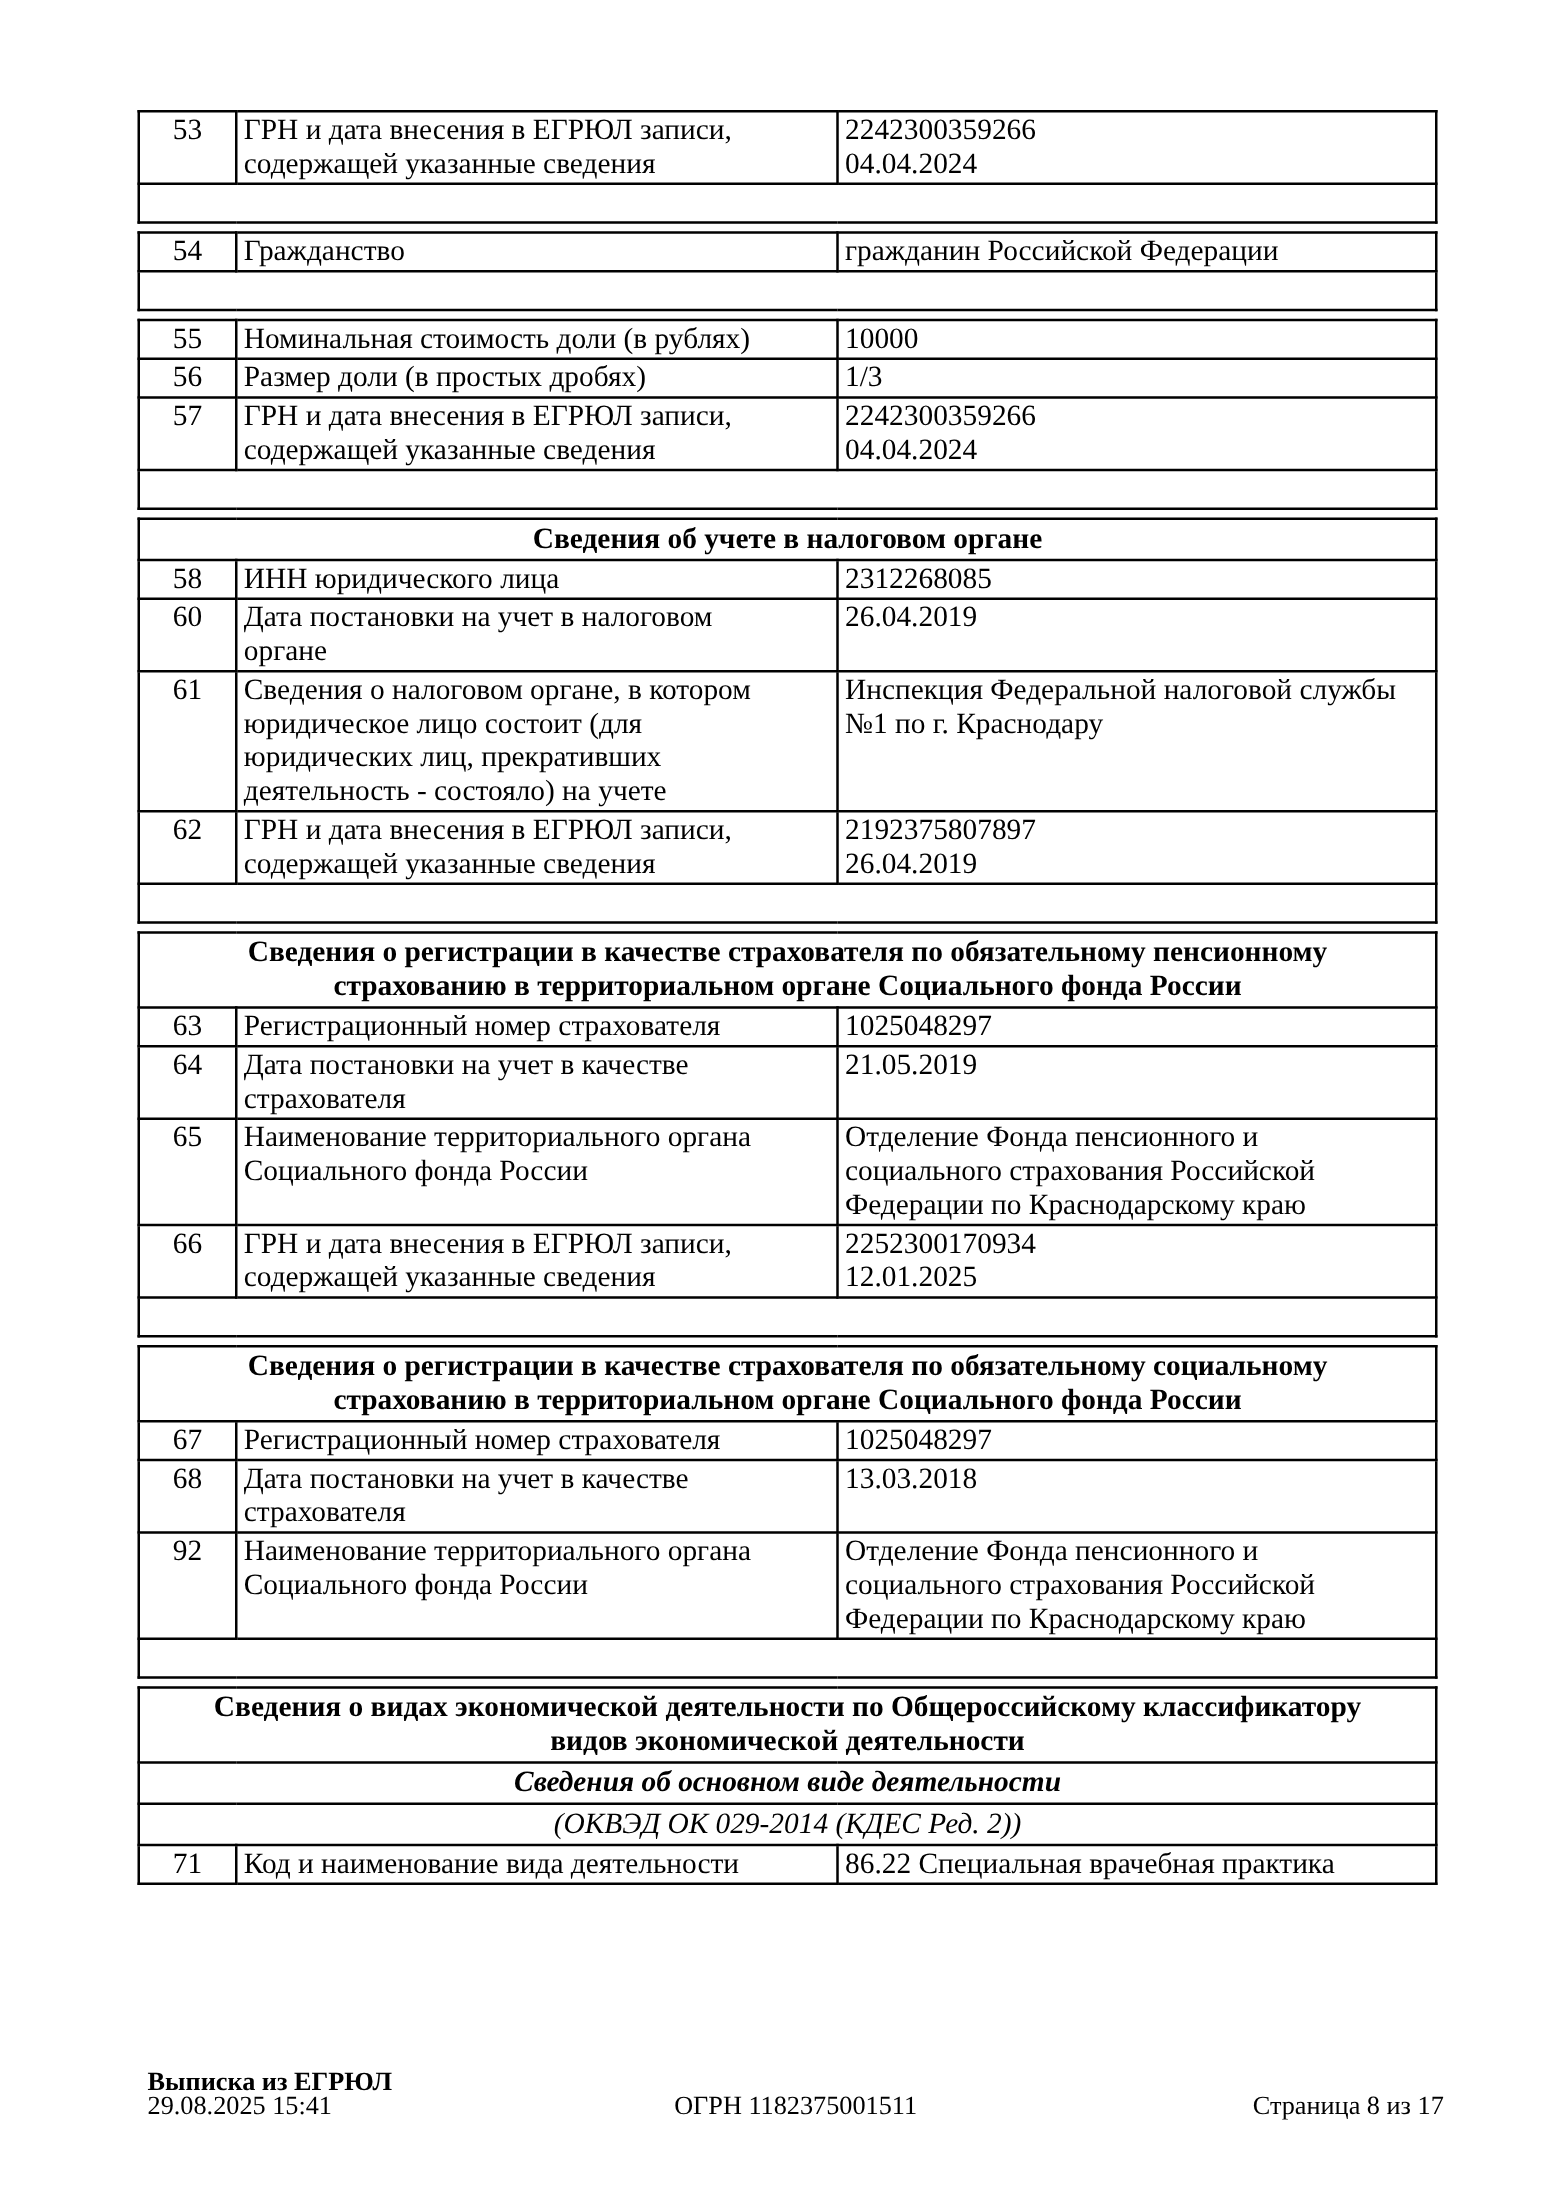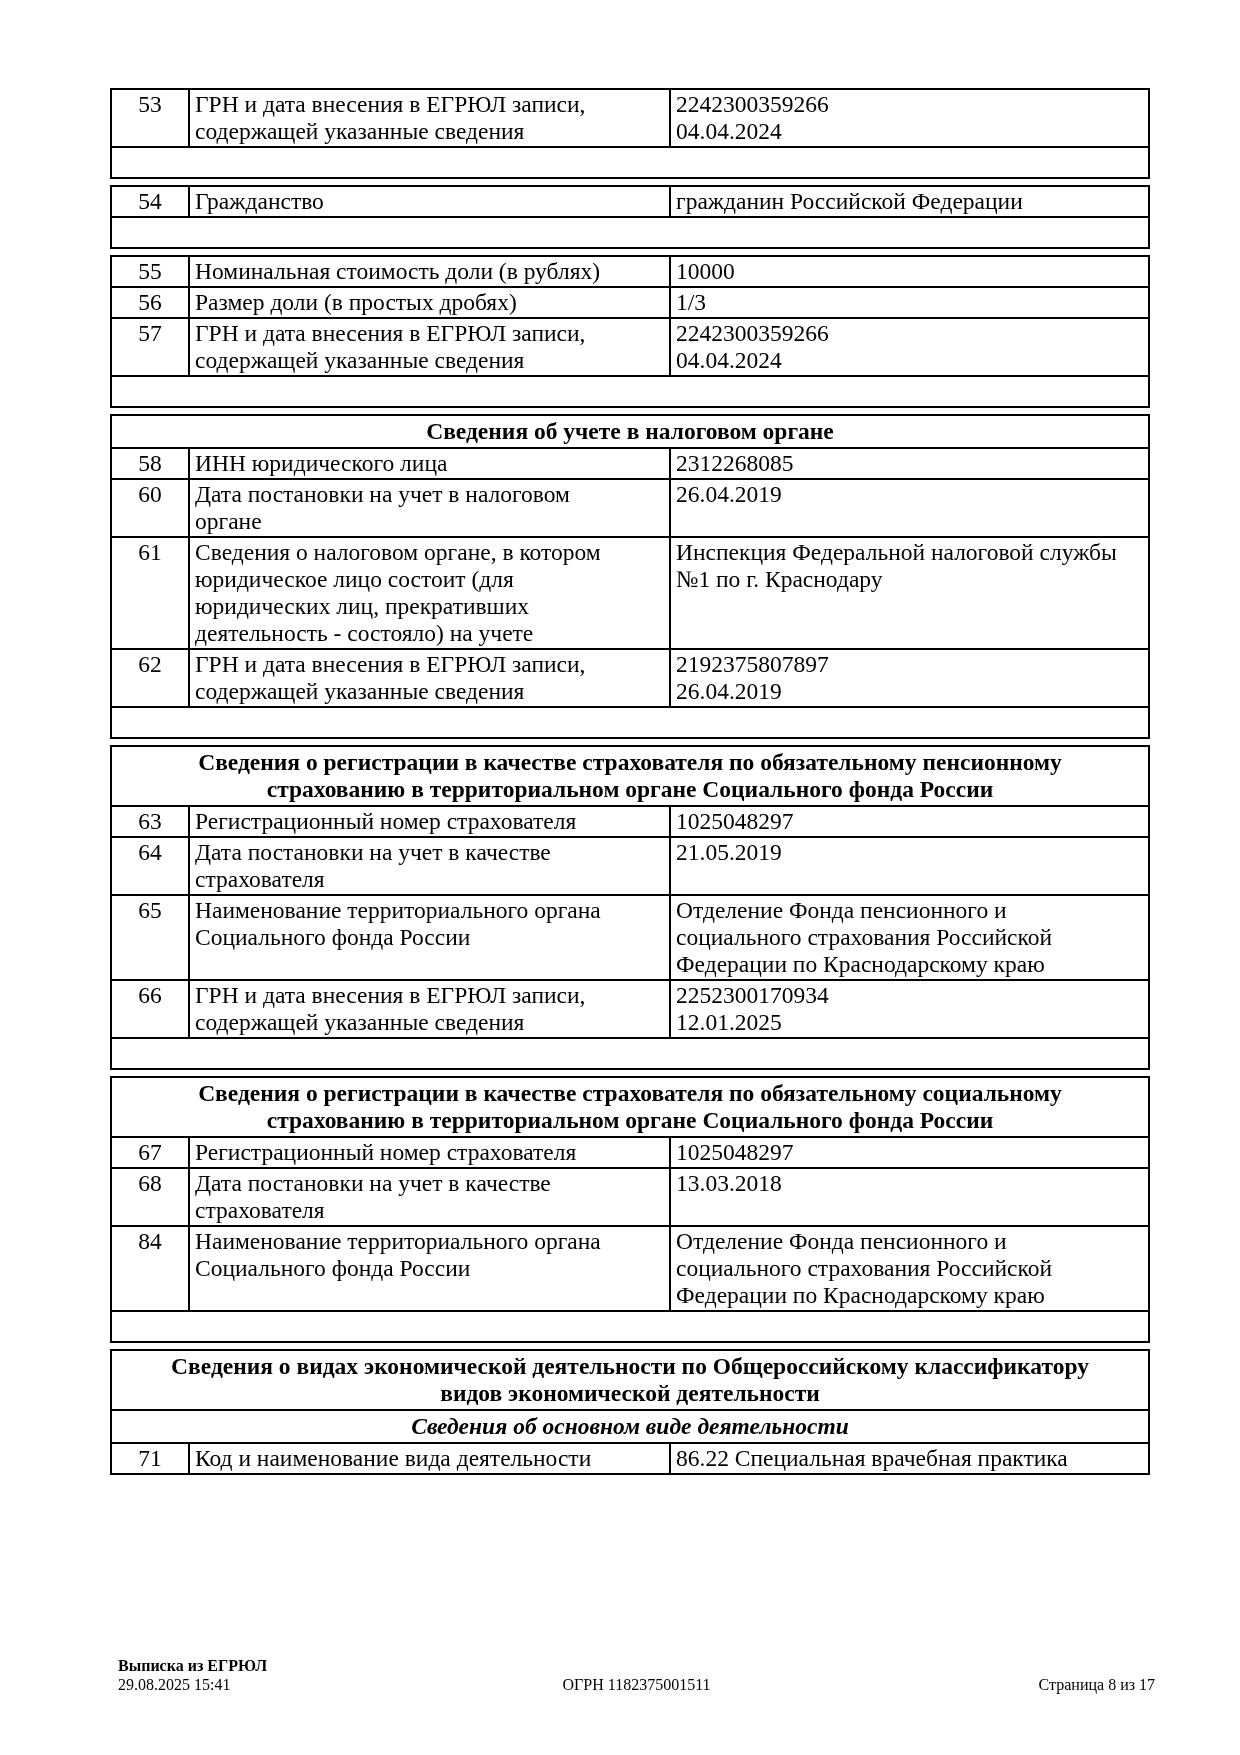--- a/index.html
+++ b/index.html
@@ -22,21 +22,21 @@
     white-space:pre-line; overflow:hidden;
   }
   td.c1 { text-align:center; padding:1px 2px; }
   td.hdr  { text-align:center; font-weight:bold; padding:2px 8px; }
   td.sub1 { text-align:center; font-weight:bold; font-style:italic; padding:2px 8px; }
   td.sub2 { text-align:center; font-style:italic; padding:2px 8px; }
   td.spacer { height:31px; padding:0; }
   .footer {
     position:absolute; left:118px; top:1656px; width:1037px;
     display:flex; align-items:flex-end;
-    font-size:16px; line-height:19px;
+    font-size:21px; line-height:19px;
   }
   .f-left  { flex:1; }
   .f-center{ flex:1; text-align:center; }
   .f-right { flex:1; text-align:right; }
   .f-doc   { font-weight:bold; }
 </style>
 </head>
 <body>
 
 <div class="doc">
@@ -211,21 +211,21 @@
       <td class="c2">Регистрационный номер страхователя</td>
       <td class="c3">1025048297</td>
     </tr>
     <tr>
       <td class="c1">68</td>
       <td class="c2">Дата постановки на учет в качестве
 страхователя</td>
       <td class="c3">13.03.2018</td>
     </tr>
     <tr>
-      <td class="c1">84</td>
+      <td class="c1">92</td>
       <td class="c2">Наименование территориального органа
 Социального фонда России</td>
       <td class="c3">Отделение Фонда пенсионного и
 социального страхования Российской
 Федерации по Краснодарскому краю</td>
     </tr>
     <tr>
           <td class="spacer" colspan="3"></td>
         </tr>
   </tbody>
@@ -237,20 +237,23 @@
         <col class="c-name">
         <col class="c-val">
       </colgroup>
     <tbody>
         <tr>
       <td class="hdr" colspan="3">Сведения о видах экономической деятельности по Общероссийскому классификатору
 видов экономической деятельности</td>
     </tr>
     <tr>
       <td class="sub1" colspan="3">Сведения об основном виде деятельности</td>
+    </tr>
+    <tr>
+      <td class="sub2" colspan="3">(ОКВЭД ОК 029-2014 (КДЕС Ред. 2))</td>
     </tr>
     <tr>
       <td class="c1">71</td>
       <td class="c2">Код и наименование вида деятельности</td>
       <td class="c3">86.22 Специальная врачебная практика</td>
     </tr>
   </tbody>
     </table>
 
 </div>

